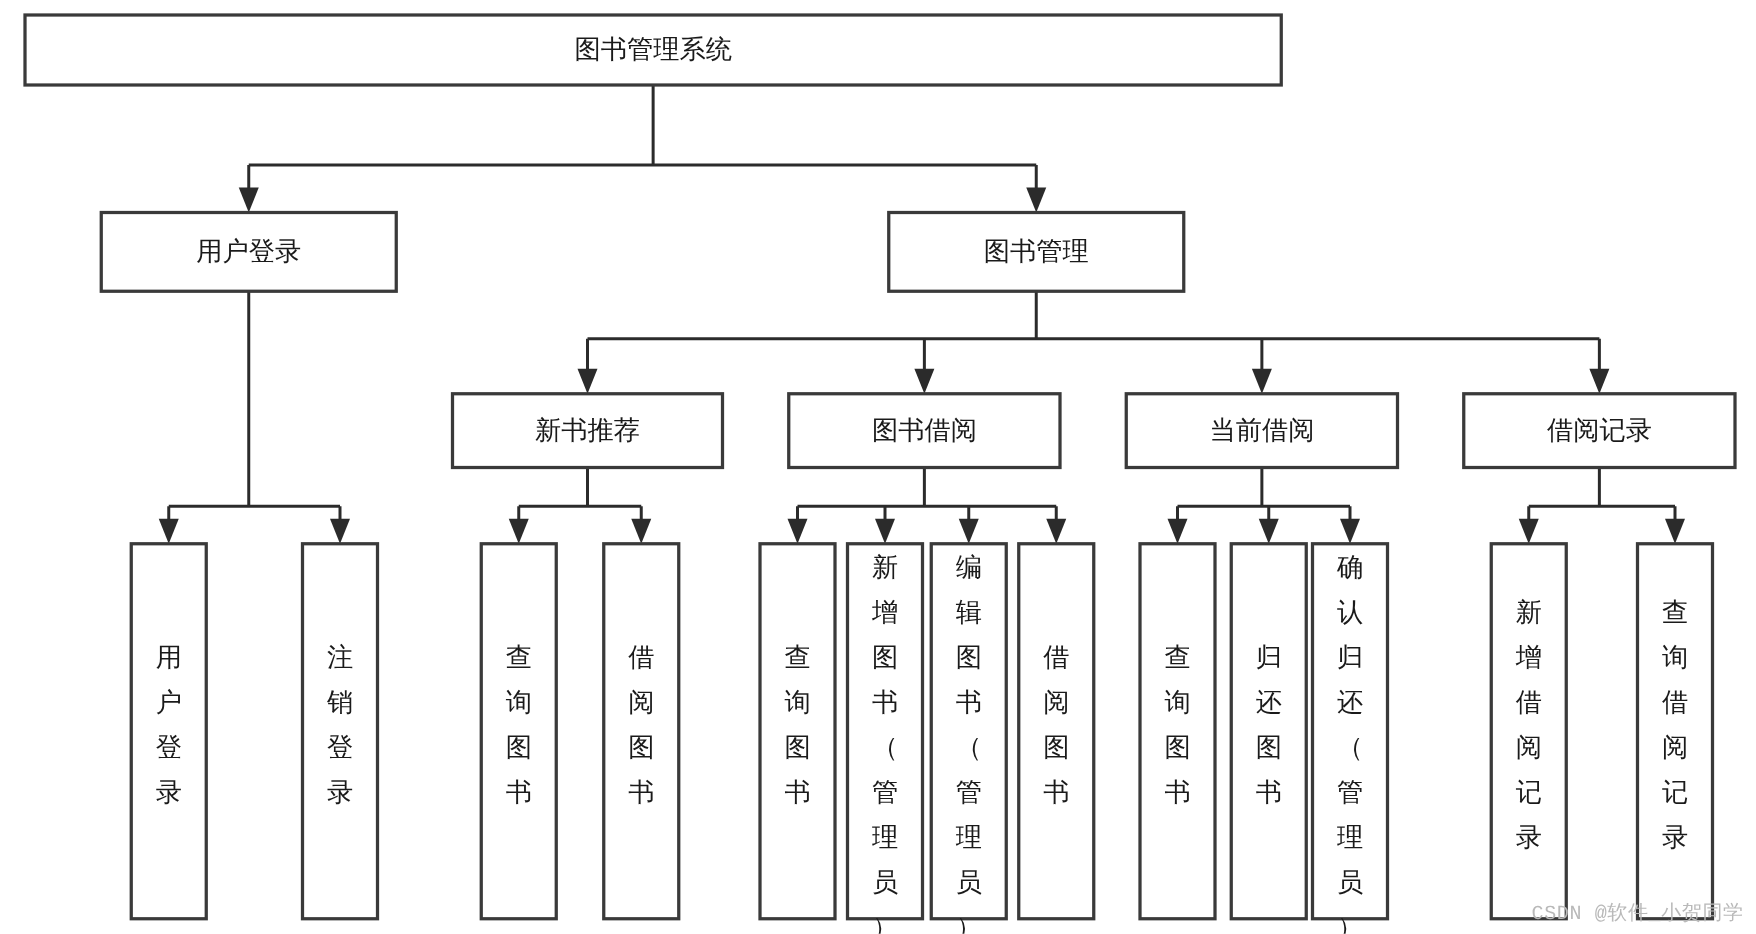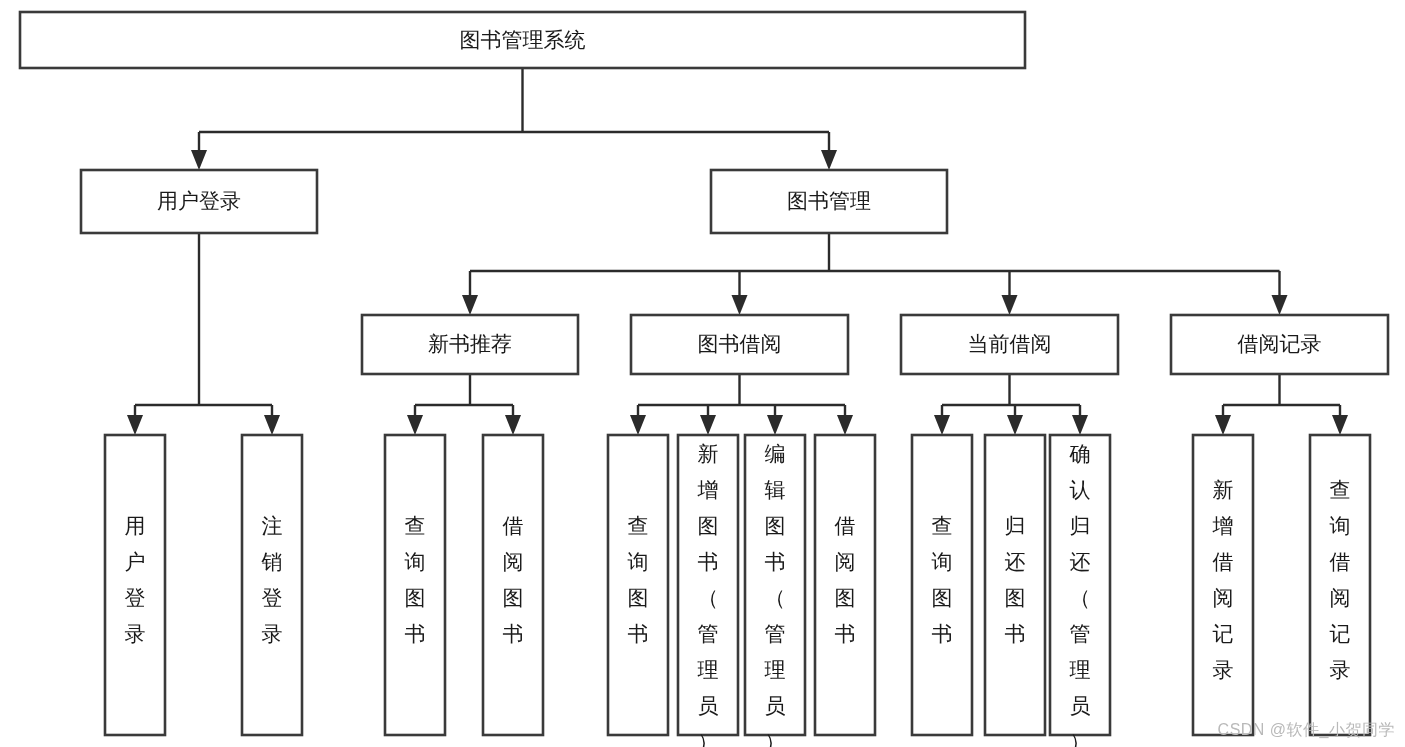--- a/index.html
+++ b/index.html
@@ -50,21 +50,21 @@
   .node-label-v {
     font-family: "Liberation Sans", "DejaVu Sans", sans-serif;
     font-size: 21px;
     fill: #1a1a1a;
     text-anchor: middle;
   }
   .watermark-text {
     position: absolute;
     right: 10px;
     bottom: 6px;
-    font-family: Liberation Sans, sans-serif;
+    font-family: Liberation Mono, monospace;
     font-size: 16px;
     color: #b9b9b9;
     white-space: nowrap;
     letter-spacing: 0.5px;
   }
 </style>
 </head>
 <body>
 
 <div id="diagram-root">

